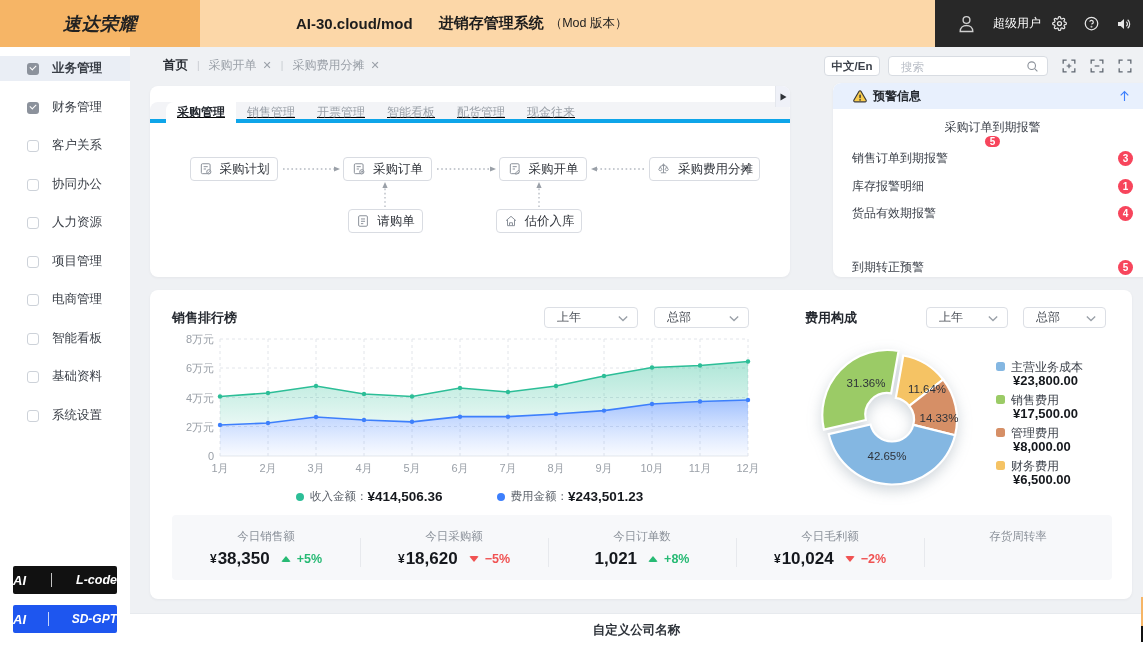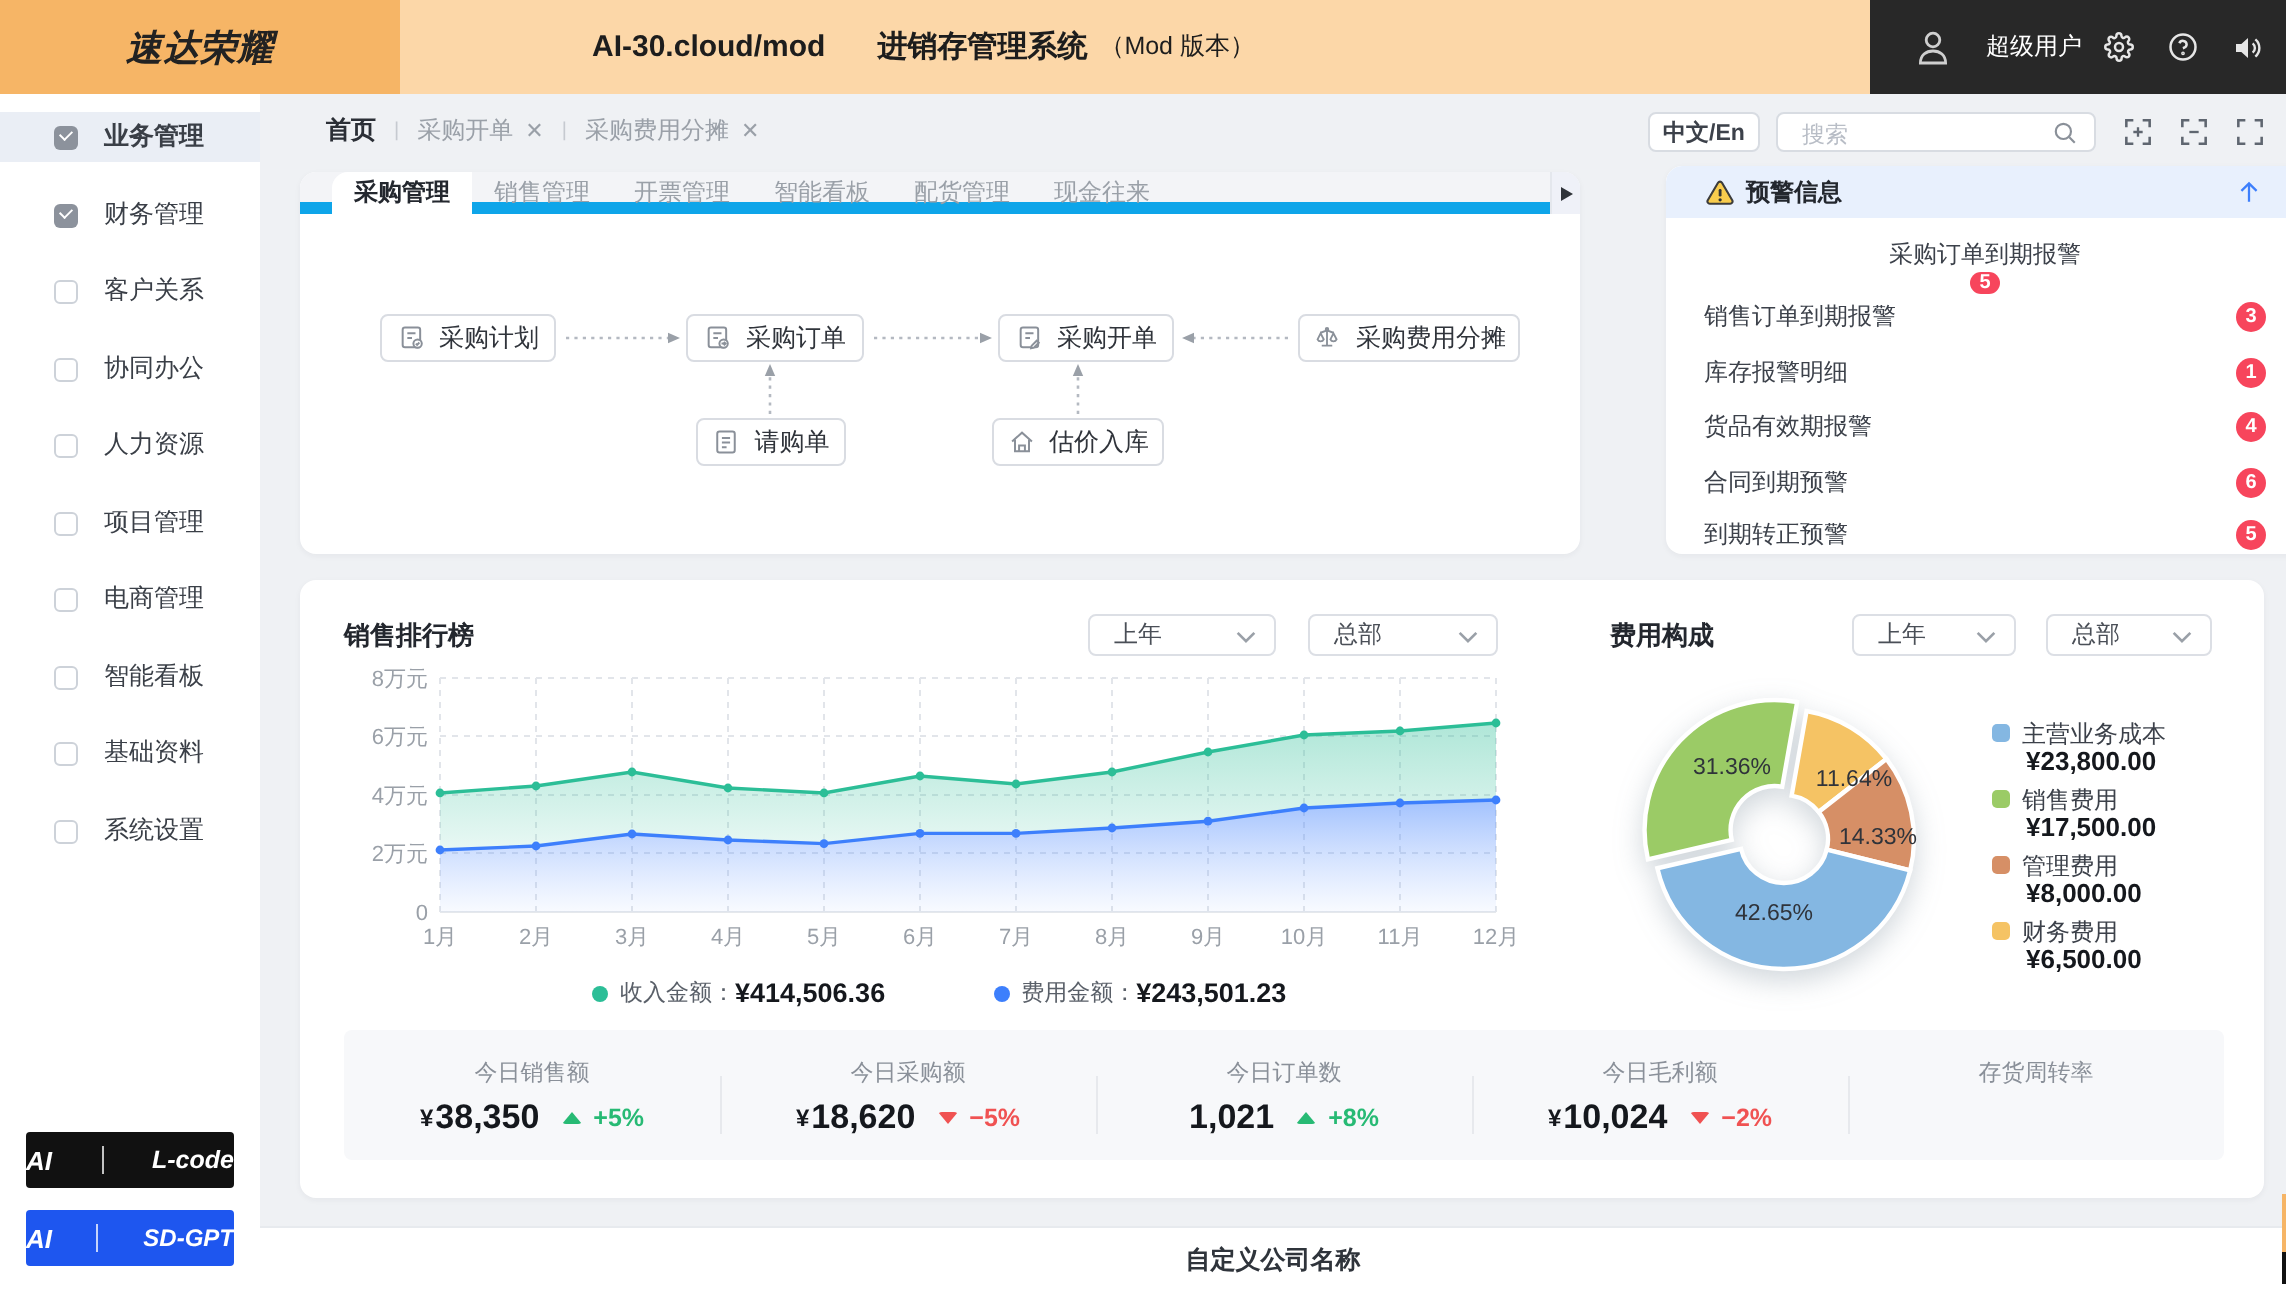--- a/index.html
+++ b/index.html
@@ -30,21 +30,21 @@
   #crumbs .sp { margin:0 9px; color:#c6cad0; font-size:10px; }
   #crumbs .x { margin-left:6px; color:#9aa0a8; font-size:11px; }
 
   
   .ctl-box { border:1px solid #D8DCE2; border-radius:4px; background:#fff; position:absolute; }
 
   
   .card { position:absolute; background:#fff; border-radius:8px; box-shadow:0 1px 3px rgba(30,40,60,.05); }
 
   
-  #tabs { position:absolute; left:0; top:0; width:640px; height:21px; background:#F3F4F7; border-bottom:6px solid #0ea5e9; border-radius:8px 8px 0 0; display:flex; }
+  #tabs { position:absolute; left:0; top:16px; width:640px; height:21px; background:#F3F4F7; border-bottom:4px solid #0ea5e9; border-radius:8px 8px 0 0; display:flex;text-decoration:underline; }
   .tab { width:70px; height:21px; display:flex; align-items:center; justify-content:center; font-size:12px; color:#9aa0a8; }
   .tab.on { background:#fff; color:#23272e; font-weight:bold; border-radius:8px 0 0 0; }
 
   .fbox { position:absolute; height:24px; border:1px solid #D9DCE2; border-radius:4px; background:#fff; display:flex; align-items:center; justify-content:center; font-size:12.5px; color:#30343b; }
   .fbox svg { margin-right:7px; }
 
   
   .arow { position:absolute; left:19px; right:22px; height:20px; display:flex; align-items:center; justify-content:space-between; font-size:12px; color:#3c414a; }
   .abadge { min-width:15px; height:15px; border-radius:8px; background:#F7455C; color:#fff; font-size:10px; font-weight:bold; display:flex; align-items:center; justify-content:center; }
 
@@ -267,24 +267,20 @@
       <span>销售订单到期报警</span>
       <span class="abadge">3</span>
     </div>
   <div class="arow" style="top:93px;">
       <span>库存报警明细</span>
       <span class="abadge">1</span>
     </div>
   <div class="arow" style="top:120px;">
       <span>货品有效期报警</span>
       <span class="abadge">4</span>
-    </div>
-  <div class="arow" style="top:148px;">
-      <span>合同到期预警</span>
-      <span class="abadge">6</span>
     </div>
   <div class="arow" style="top:174px;">
       <span>到期转正预警</span>
       <span class="abadge">5</span>
     </div>
   <div style="position:absolute; right:4px; top:31px; width:4px; height:50px; background:#D9DDE3; border-radius:2px;"></div>
 </div>
 
 <div class="card" style="left:150px; top:290px; width:982px; height:309px;">
   <div style="position:absolute; left:22px; top:19px; font-size:13px; font-weight:bold; color:#23272e;">销售排行榜</div>

